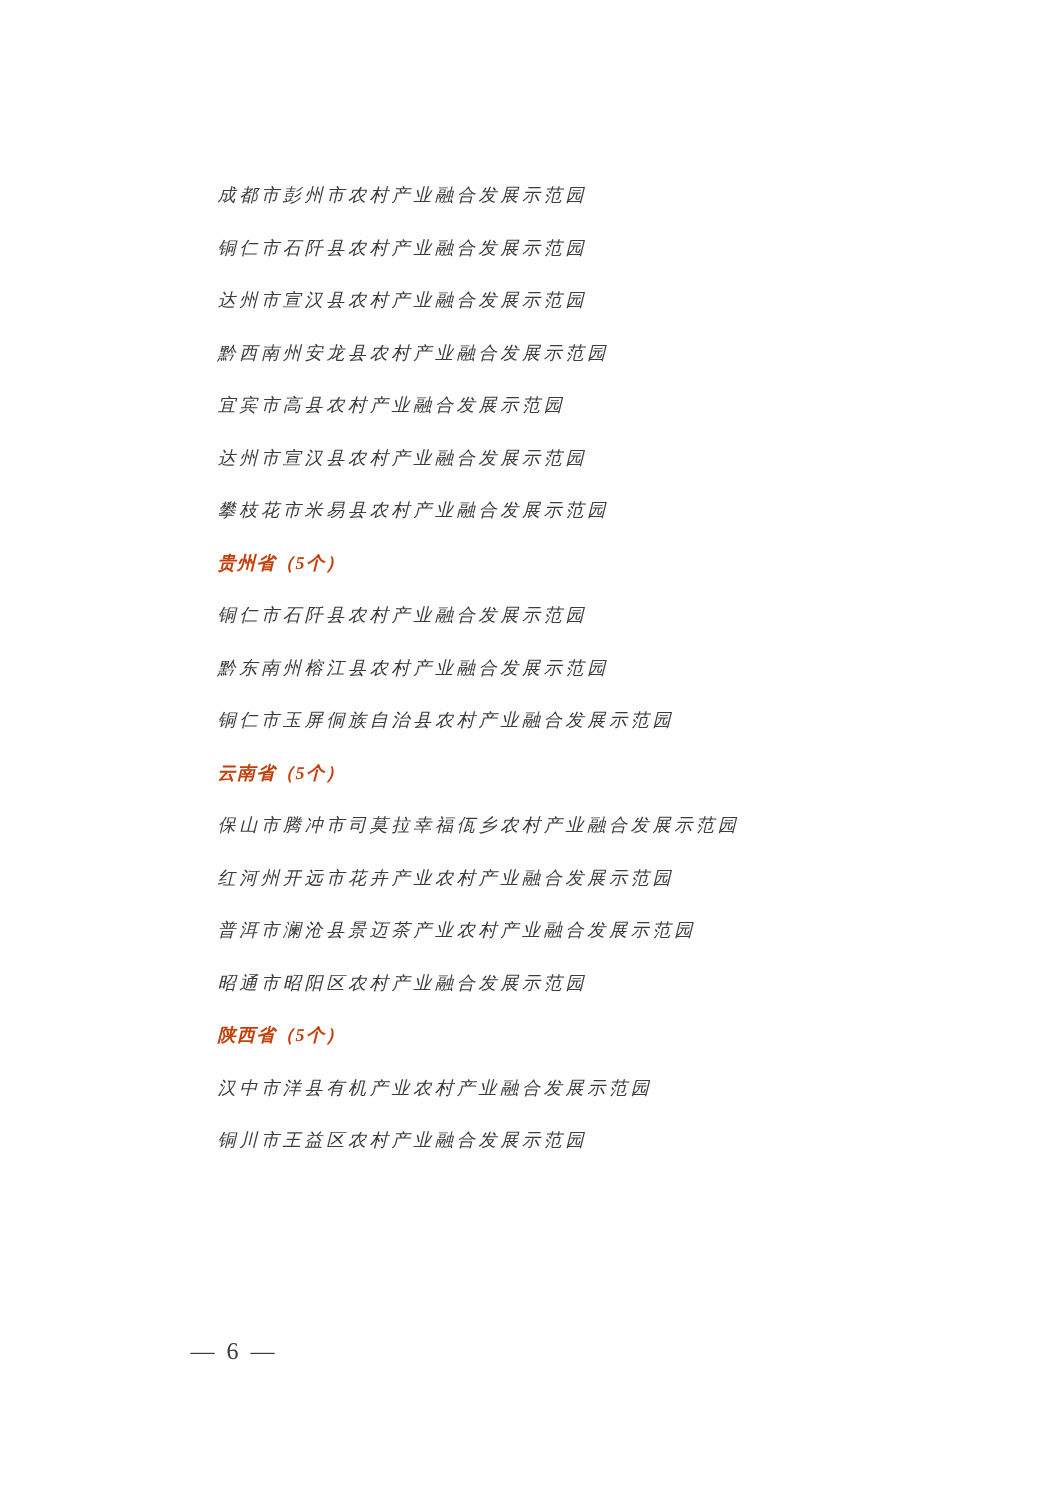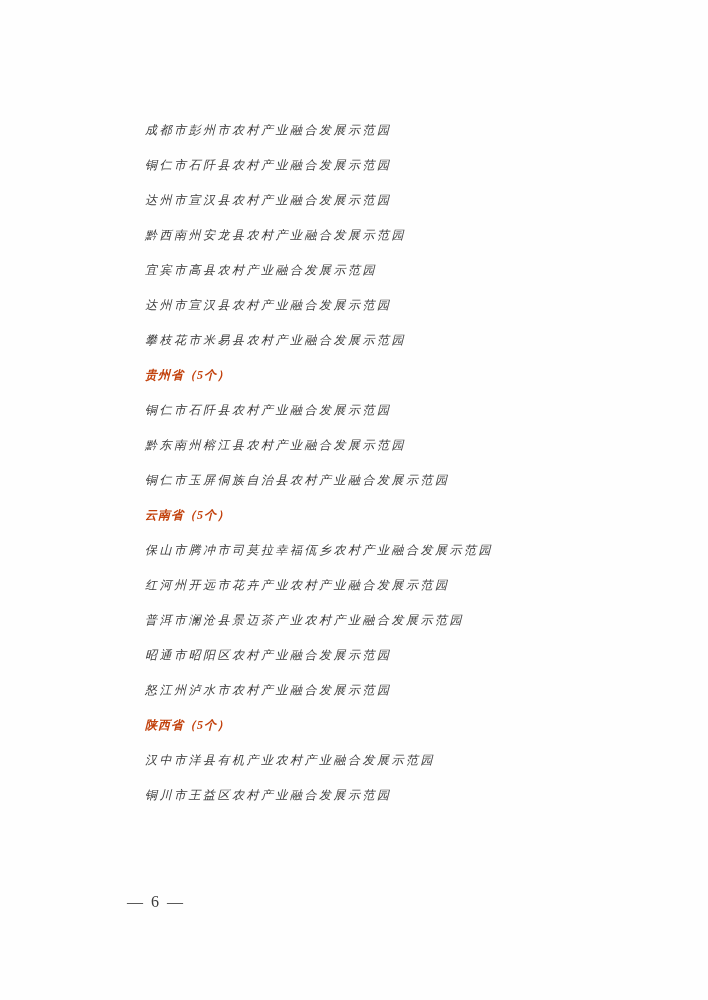--- a/index.html
+++ b/index.html
@@ -64,21 +64,20 @@
     <div class="line heading">贵州省（5个）</div>
     <div class="line item">铜仁市石阡县农村产业融合发展示范园</div>
     <div class="line item">黔东南州榕江县农村产业融合发展示范园</div>
     <div class="line item">铜仁市玉屏侗族自治县农村产业融合发展示范园</div>
 
     <div class="line heading">云南省（5个）</div>
     <div class="line item">保山市腾冲市司莫拉幸福佤乡农村产业融合发展示范园</div>
     <div class="line item">红河州开远市花卉产业农村产业融合发展示范园</div>
     <div class="line item">普洱市澜沧县景迈茶产业农村产业融合发展示范园</div>
     <div class="line item">昭通市昭阳区农村产业融合发展示范园</div>
-    <div class="line item">怒江州泸水市农村产业融合发展示范园</div>
 
     <div class="line heading">陕西省（5个）</div>
     <div class="line item">汉中市洋县有机产业农村产业融合发展示范园</div>
     <div class="line item">铜川市王益区农村产业融合发展示范园</div>
 
   </div>
 
   <div class="footer">— 6 —</div>
 </div>
 

